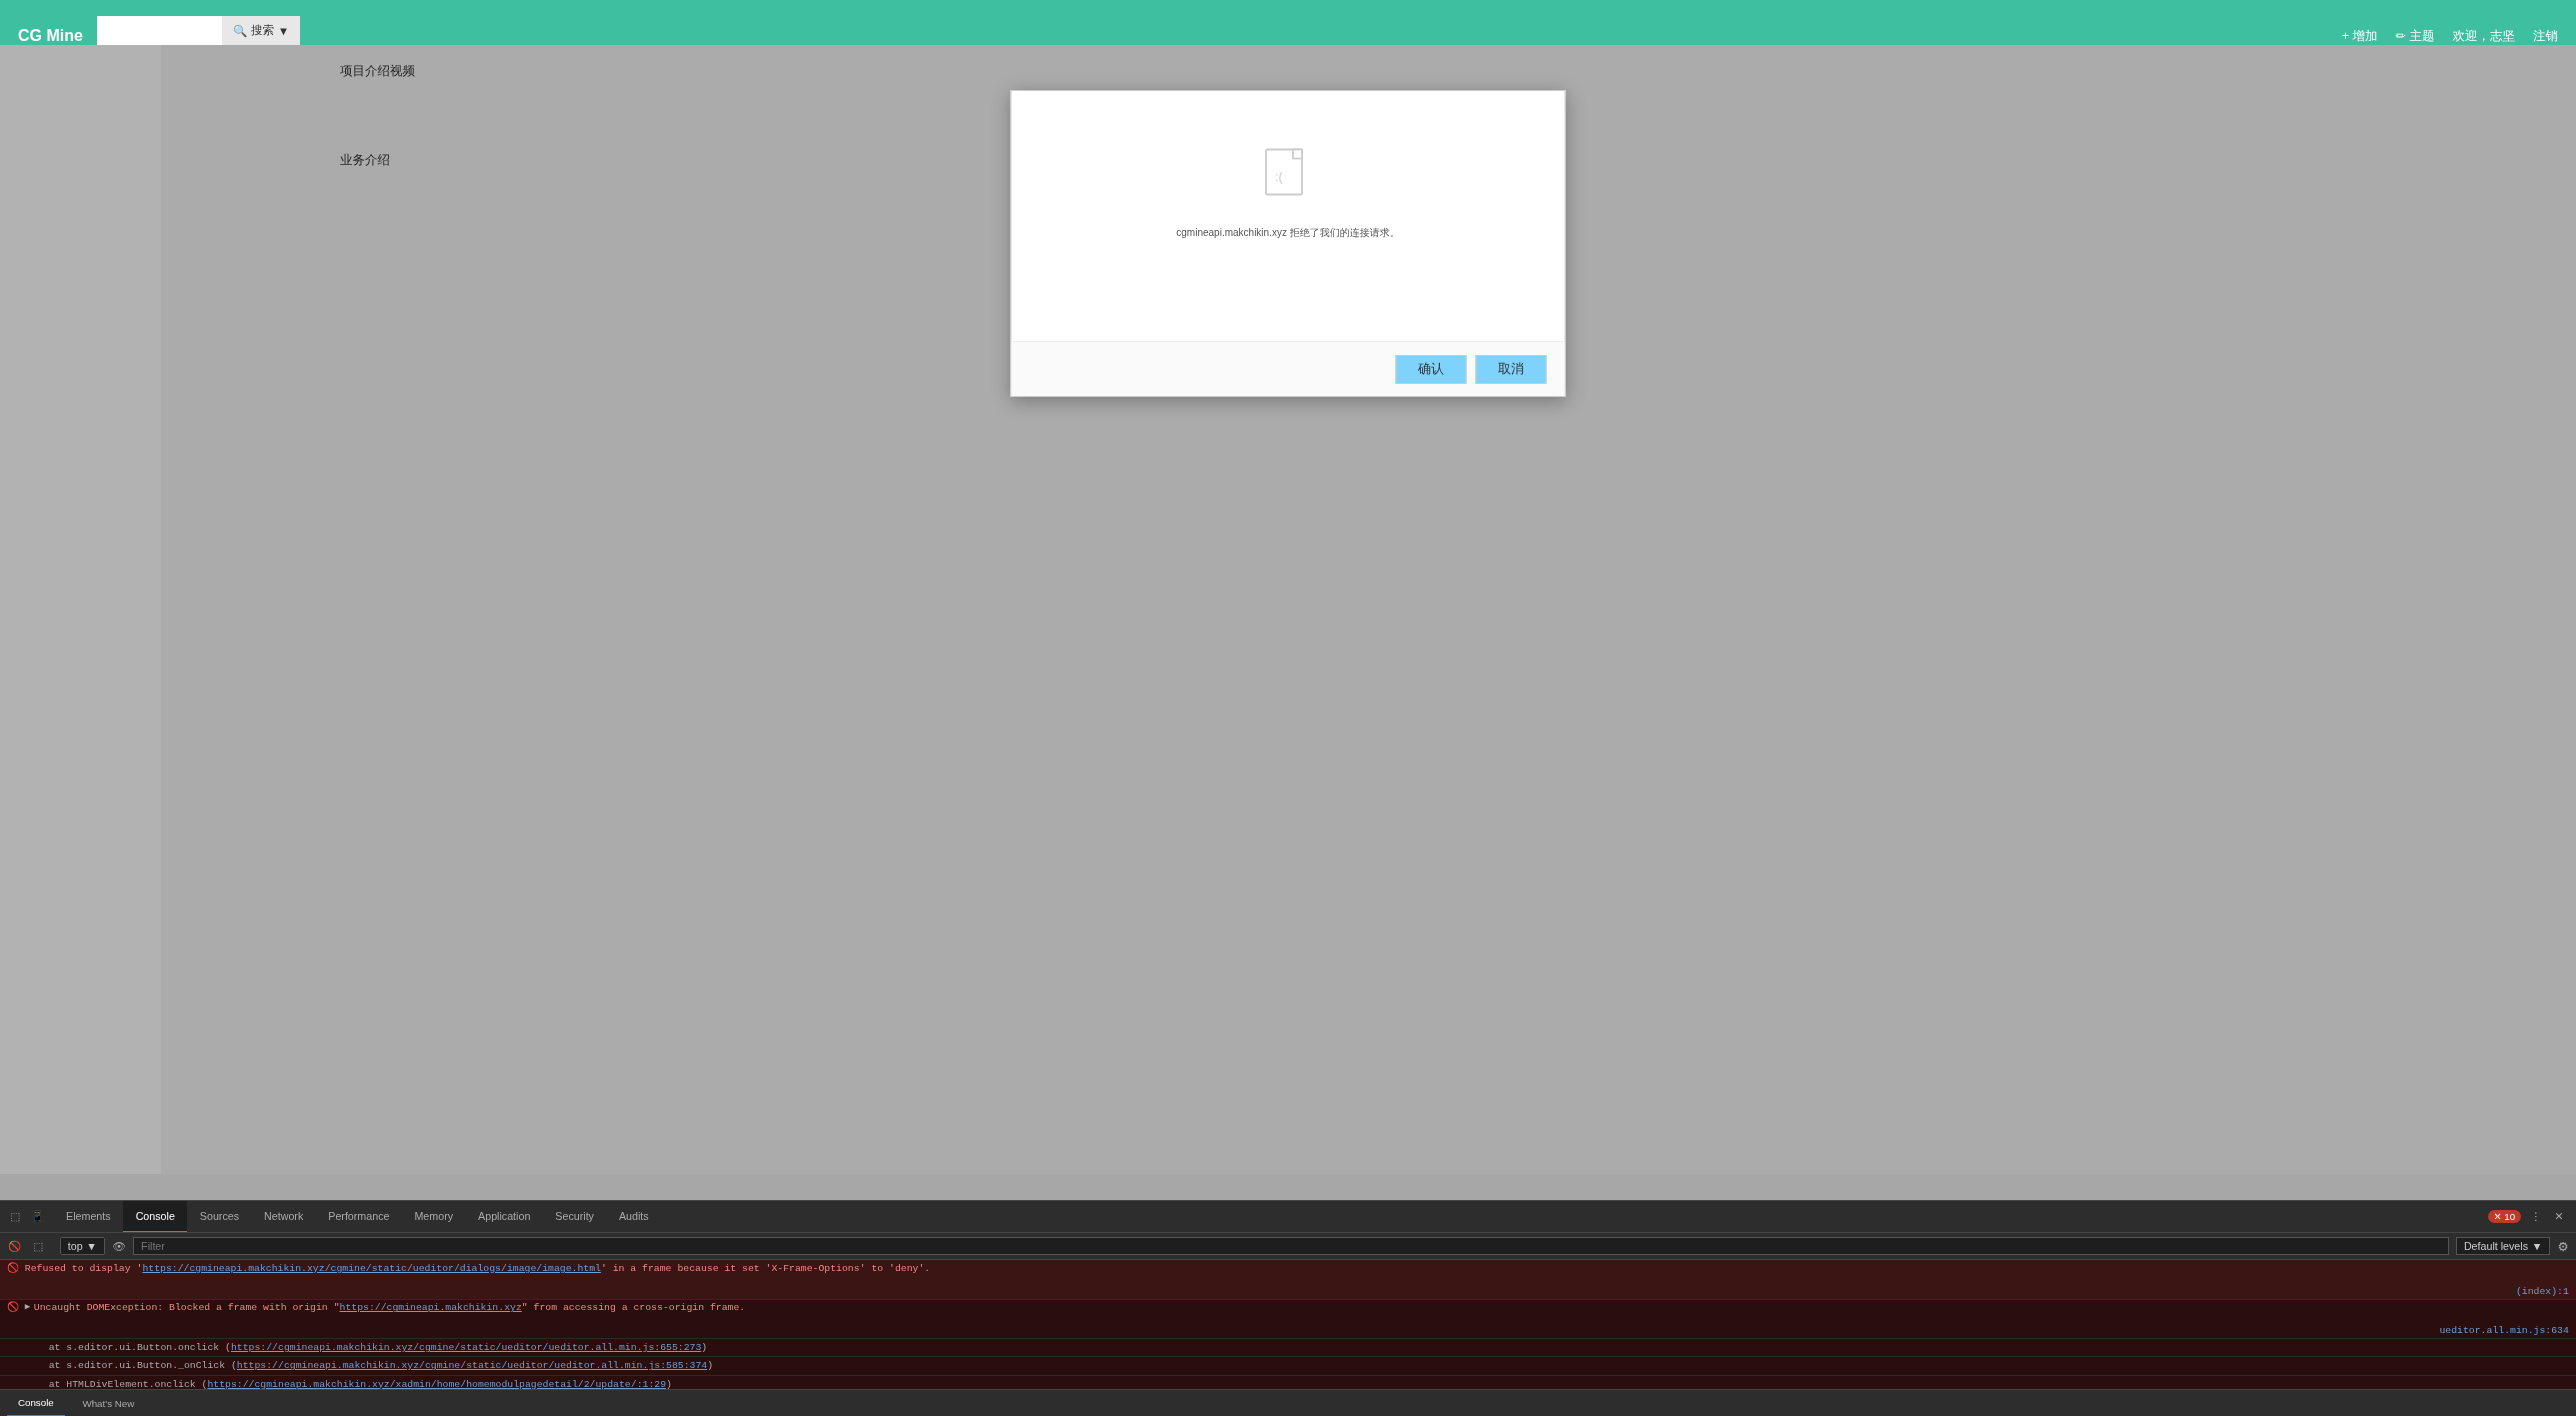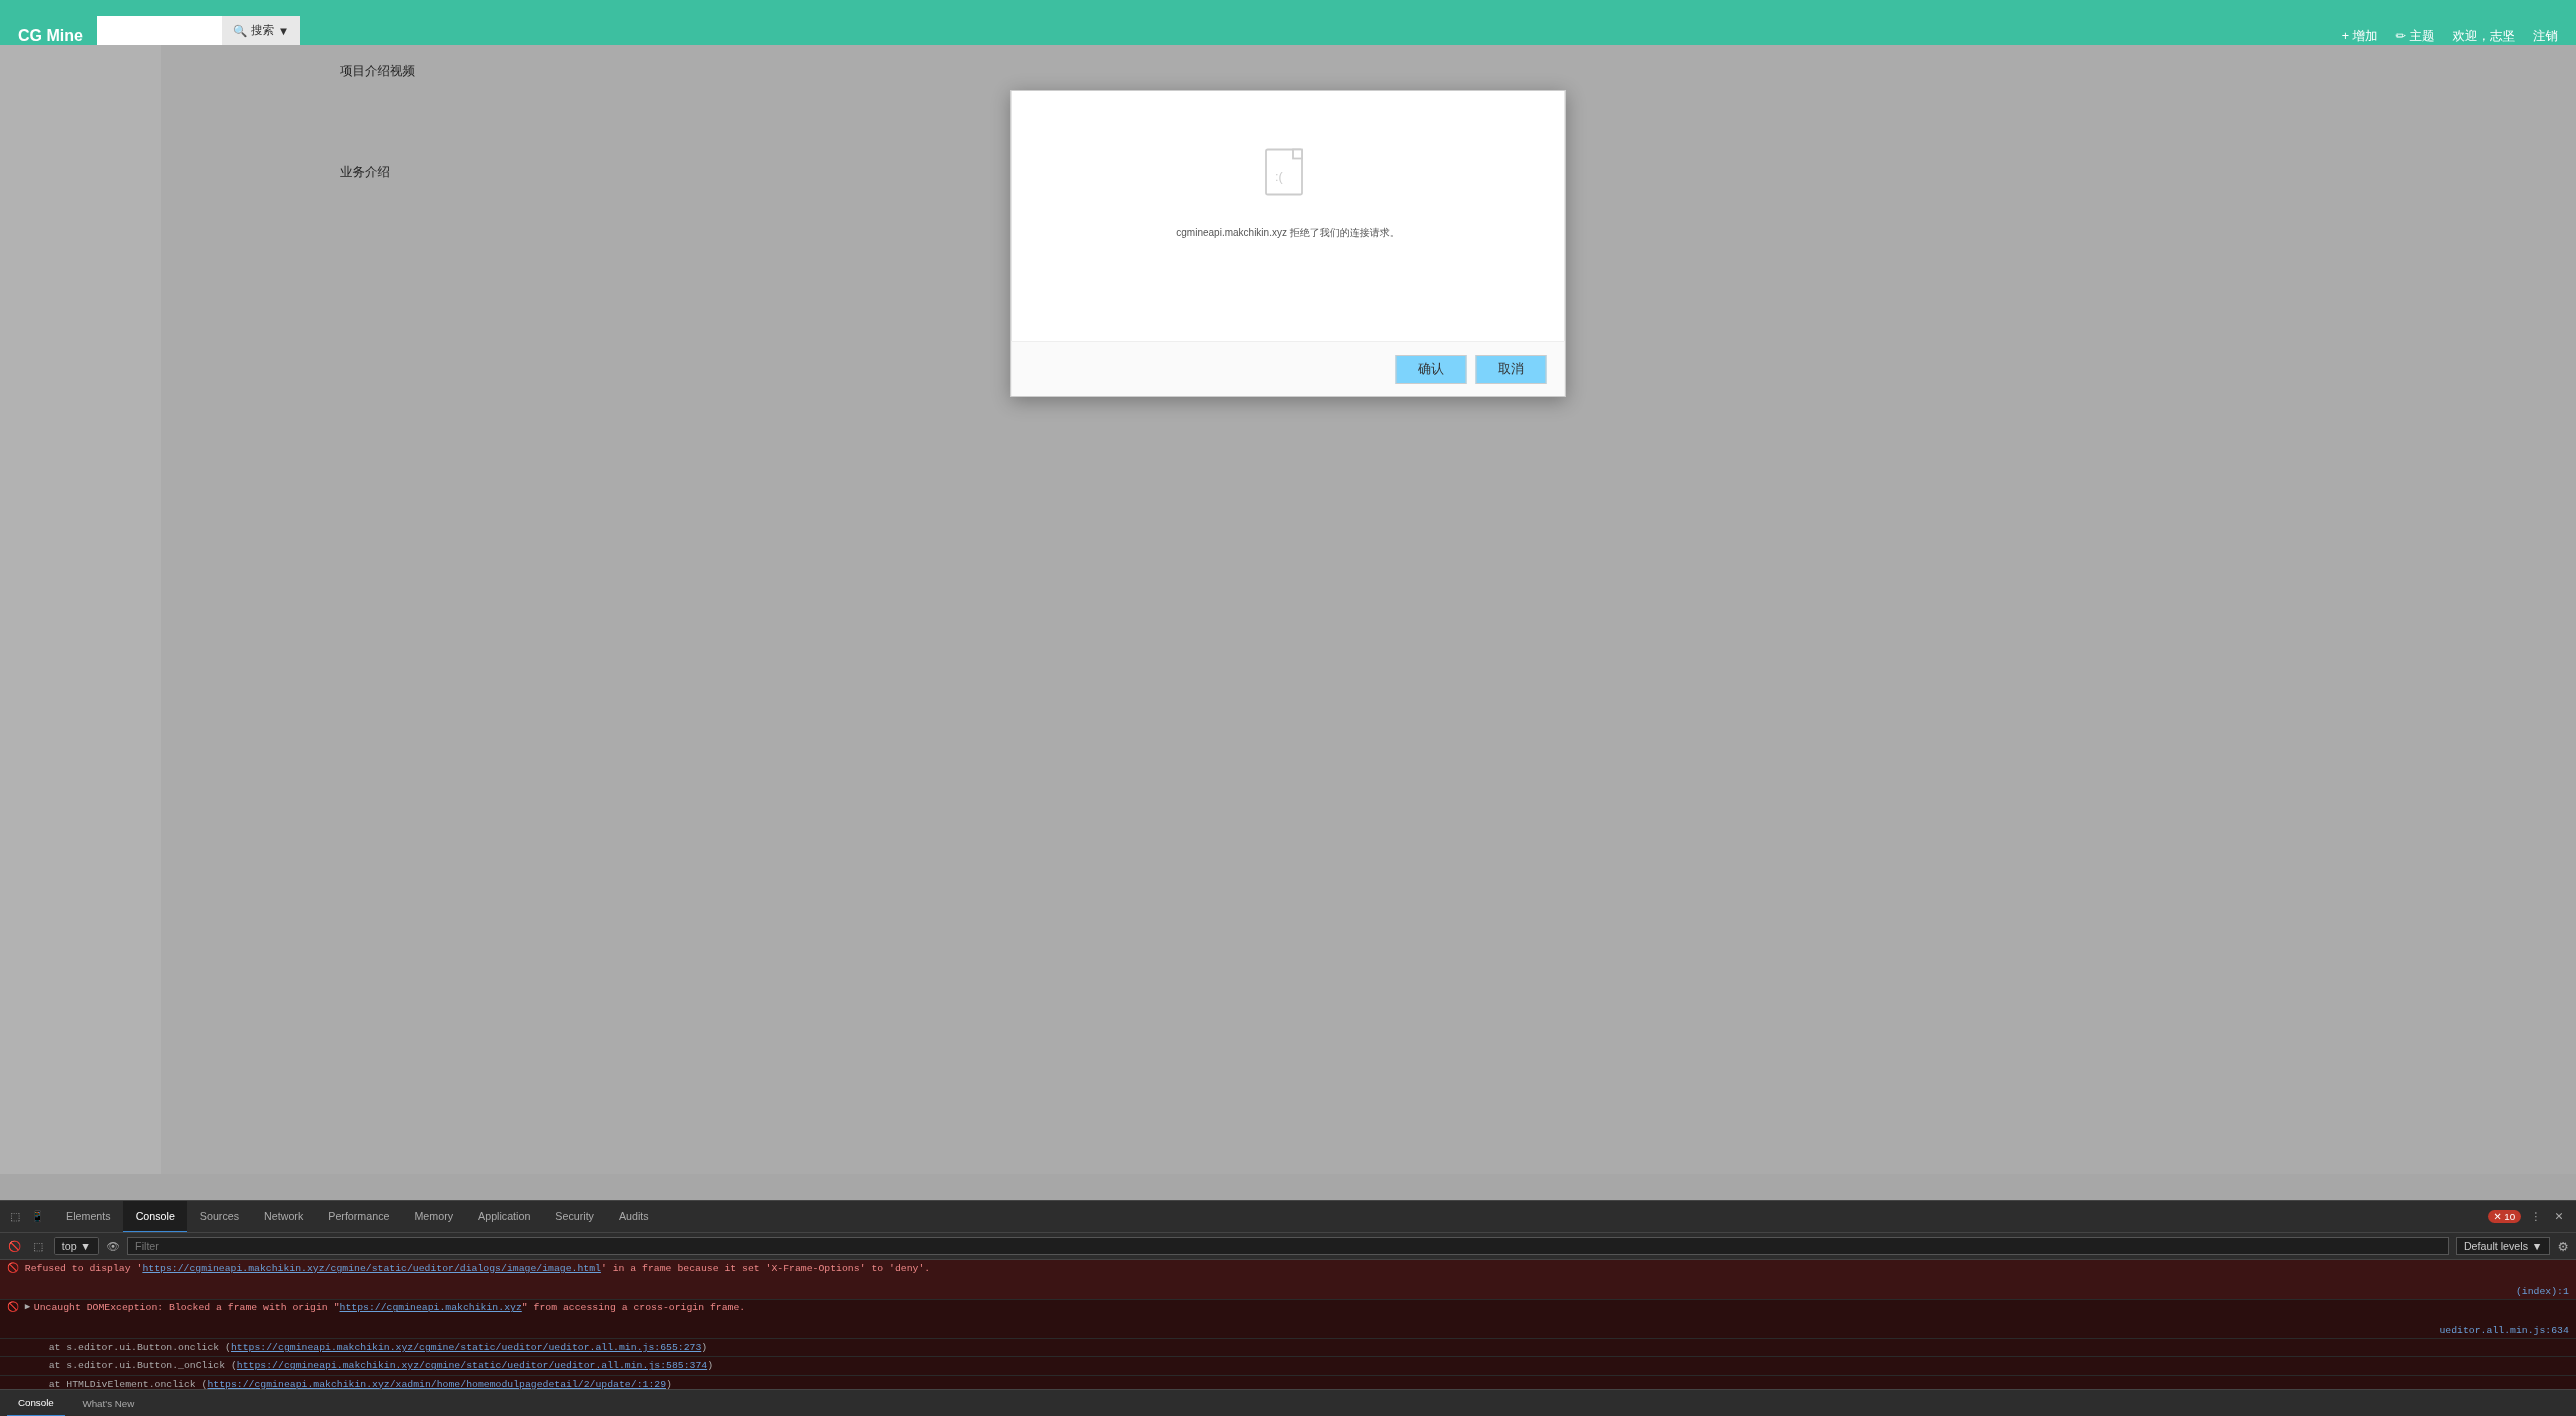--- a/index.html
+++ b/index.html
@@ -42,21 +42,21 @@
       position: absolute; left: 161px; top: 0; right: 0; bottom: 0;
       background: #f5f5f5; padding: 18px;
     }
 
     .content-label {
       position: absolute; top: 18px; left: 179px;
       font-size: 12.5px; color: #333;
     }
     .content-label-2 {
       position: absolute; top: 107px; left: 179px;
-      font-size: 12.5px; color: #333; margin-top: 12px;
+      font-size: 12.5px; color: #333;
     }
 
     
     .modal-overlay {
       position: absolute; top: 0; left: 0; right: 0; bottom: 0;
       background: rgba(0,0,0,0.3); z-index: 500;
     }
 
     
     .dialog {
@@ -119,21 +119,21 @@
 
     
     .console-toolbar {
       height: 27px; background: #2d2d2d; display: flex; align-items: center;
       padding: 0 7.2px; gap: 7.2px; border-bottom: 0.9px solid #444;
     }
     .console-icon-btn { width: 16px; height: 16px; cursor: pointer; color: #aaa; font-size: 10.7px; display: flex; align-items: center; justify-content: center; }
     .top-selector {
       display: flex; align-items: center; gap: 3.6px;
       background: #1e1e1e; border: 0.9px solid #555;
-      padding: 1.8px 7.2px; border-radius: 1.8px; cursor: pointer;
+      padding: 1.8px 7.2px; border-radius: 1.8px; cursor: pointer; margin-left: 6px;
     }
     .top-selector span { color: #ccc; font-size: 10.7px; }
     .eye-icon { color: #aaa; font-size: 10.7px; cursor: pointer; }
     .filter-input {
       flex: 1; background: #1e1e1e; border: 0.9px solid #555;
       color: #ccc; font-size: 10.7px; padding: 1.8px 7.2px; outline: none; height: 18px;
     }
     .default-levels {
       display: flex; align-items: center; gap: 3.6px;
       background: #1e1e1e; border: 0.9px solid #555;

